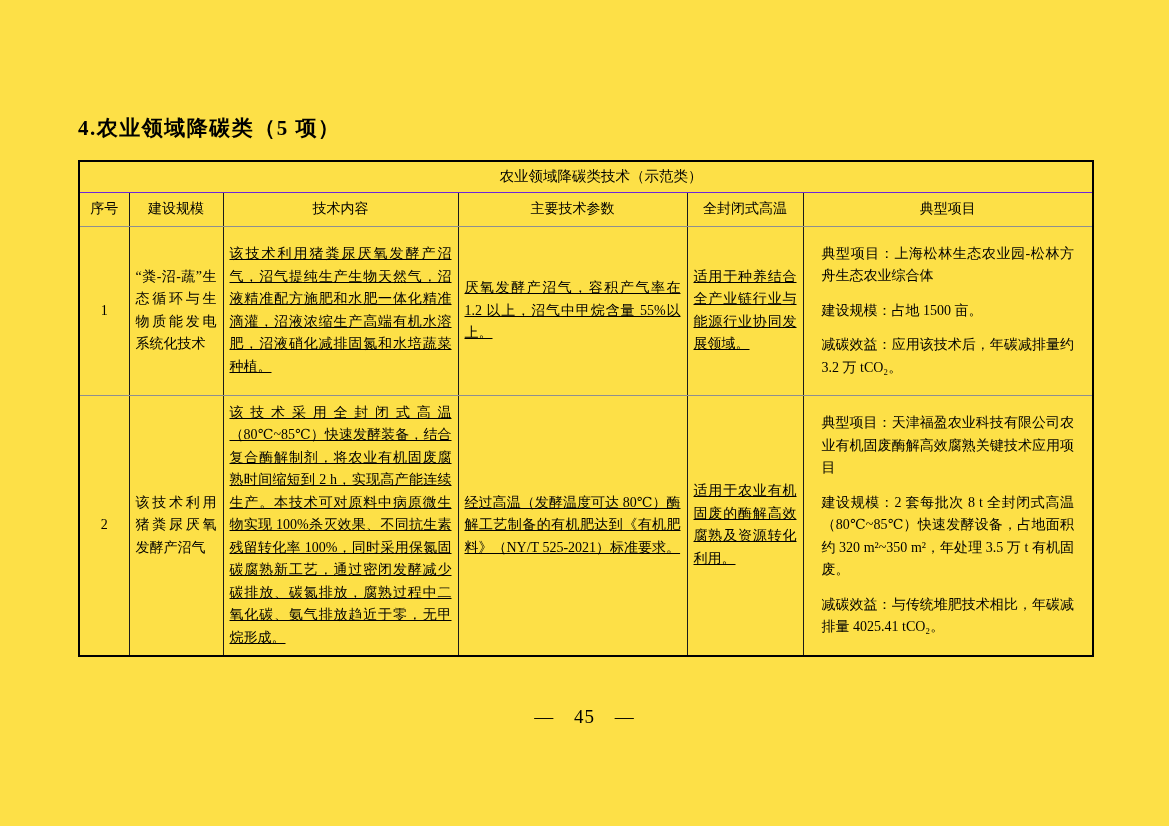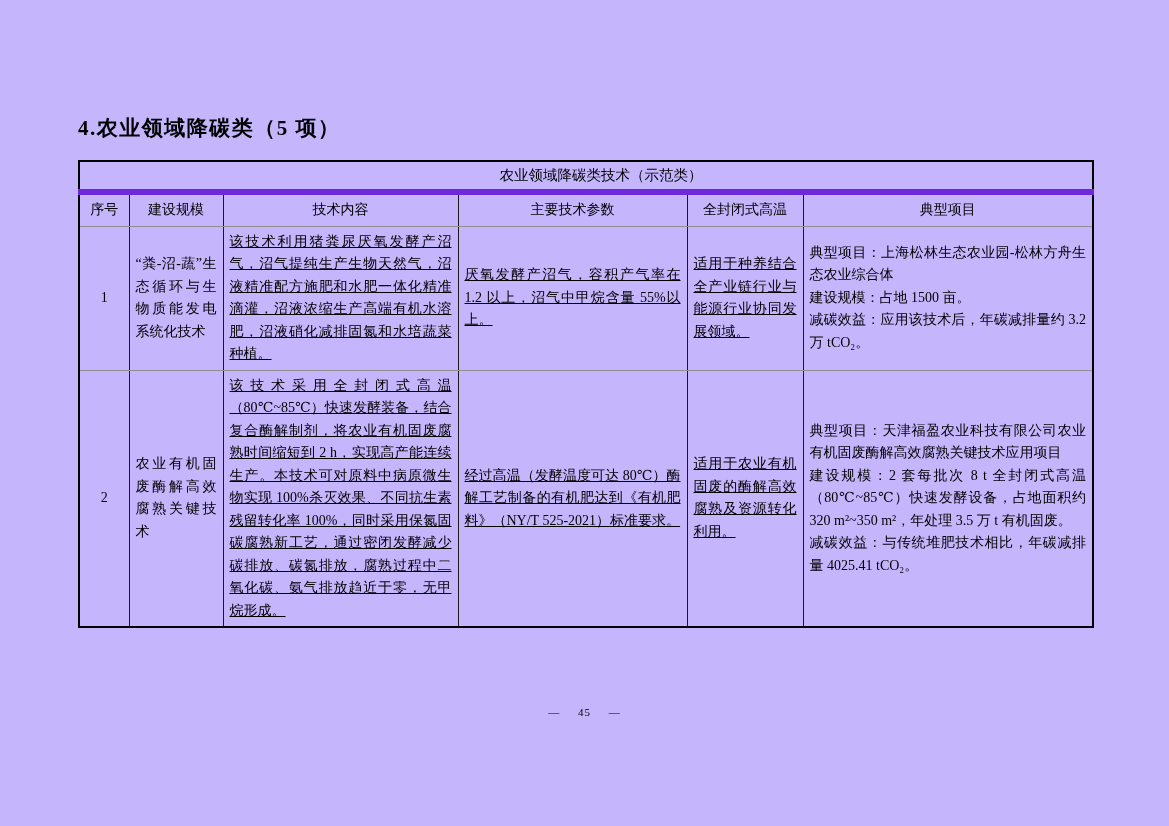--- a/index.html
+++ b/index.html
@@ -8,21 +8,21 @@
     background: #ffffff;
     width: 1169px;
     height: 826px;
     font-family: "Liberation Serif", "DejaVu Serif", serif;
     color: #000000;
   }
   .doc {
     position: relative;
     width: 1169px;
     height: 826px;
-    background: #c4b5fd;
+    background: #fde047;
     overflow: hidden;
   }
   .title {
     position: absolute;
     left: 78px;
     top: 114px;
     margin: 0;
     font-size: 21px;
     line-height: 28px;
     font-weight: bold;
@@ -43,21 +43,21 @@
   }
   table.tech td, table.tech th {
     border-left: 1px solid #1a1a1a;
     border-right: 1px solid #1a1a1a;
     vertical-align: middle;
     font-weight: normal;
     box-sizing: border-box;
     overflow: hidden;
   }
   tr.caption-row td {
-    border-bottom: 6px solid #6d28d9;
+    border-bottom: 1px solid #6d28d9;
     text-align: center;
     height: 31px;
     font-family: "Liberation Sans", "DejaVu Sans", sans-serif;
     font-size: 14.5px;
     padding-left: 31px;
   }
   tr.header-row th {
     border-bottom: 1px solid #8f8f8f;
     text-align: center;
     height: 34px;
@@ -82,31 +82,31 @@
     padding: 4px 4px;
     margin-top: 48px;
   }
   td.c-content, td.c-param, td.c-scope {
     text-align: justify;
     text-align-last: left;
     text-decoration: underline;
   }
   td.c-project { text-align: left; }
   td.c-project p {
-    margin: 0;
+    margin: 12px;
     text-align: justify;
     text-align-last: left;
   }
   .page-number {
     position: absolute;
     left: 0;
     top: 706px;
     width: 1169px;
     text-align: center;
-    font-size: 11px;
+    font-size: 19px;
     letter-spacing: 1px;
     word-spacing: 14px;
     font-family: "Liberation Serif", "DejaVu Serif", serif;
   }
 </style>
 </head>
 <body>
 
 <div class="doc">
 
@@ -143,21 +143,21 @@
           <td class="c-param">厌氧发酵产沼气，容积产气率在 1.2 以上，沼气中甲烷含量 55%以上。</td>
           <td class="c-scope">适用于种养结合全产业链行业与能源行业协同发展领域。</td>
           <td class="c-project">
             <p>典型项目：上海松林生态农业园-松林方舟生态农业综合体</p>
             <p>建设规模：占地 1500 亩。</p>
             <p>减碳效益：应用该技术后，年碳减排量约 3.2 万 tCO₂。</p>
           </td>
         </tr>
         <tr class="data-row row-2">
           <td class="c-index">2</td>
-          <td class="c-name">农业有机固废酶解高效腐熟关键技术</td>
+          <td class="c-name">该技术利用猪粪尿厌氧发酵产沼气</td>
           <td class="c-content">该技术采用全封闭式高温（80℃~85℃）快速发酵装备，结合复合酶解制剂，将农业有机固废腐熟时间缩短到 2 h，实现高产能连续生产。本技术可对原料中病原微生物实现 100%杀灭效果、不同抗生素残留转化率 100%，同时采用保氮固碳腐熟新工艺，通过密闭发酵减少碳排放、碳氮排放，腐熟过程中二氧化碳、氨气排放趋近于零，无甲烷形成。</td>
           <td class="c-param">经过高温（发酵温度可达 80℃）酶解工艺制备的有机肥达到《有机肥料》（NY/T 525-2021）标准要求。</td>
           <td class="c-scope">适用于农业有机固废的酶解高效腐熟及资源转化利用。</td>
           <td class="c-project">
             <p>典型项目：天津福盈农业科技有限公司农业有机固废酶解高效腐熟关键技术应用项目</p>
             <p>建设规模：2 套每批次 8 t 全封闭式高温（80℃~85℃）快速发酵设备，占地面积约 320 m²~350 m²，年处理 3.5 万 t 有机固废。</p>
             <p>减碳效益：与传统堆肥技术相比，年碳减排量 4025.41 tCO₂。</p>
           </td>
         </tr>
       </tbody>

